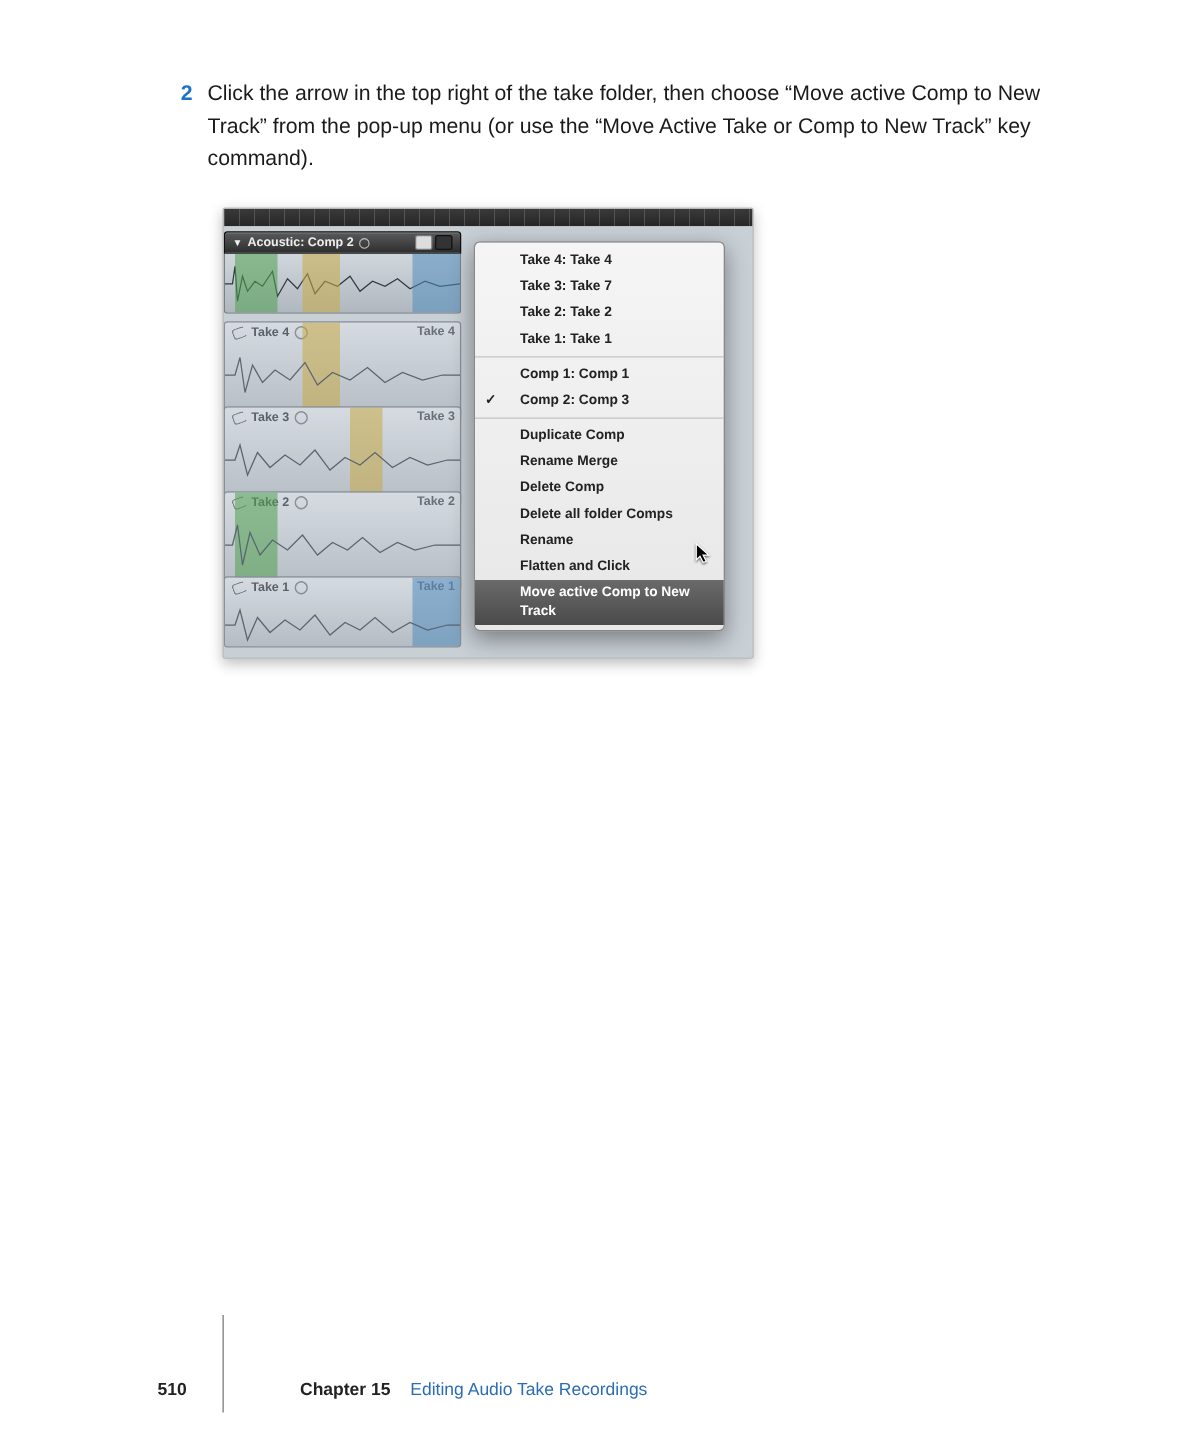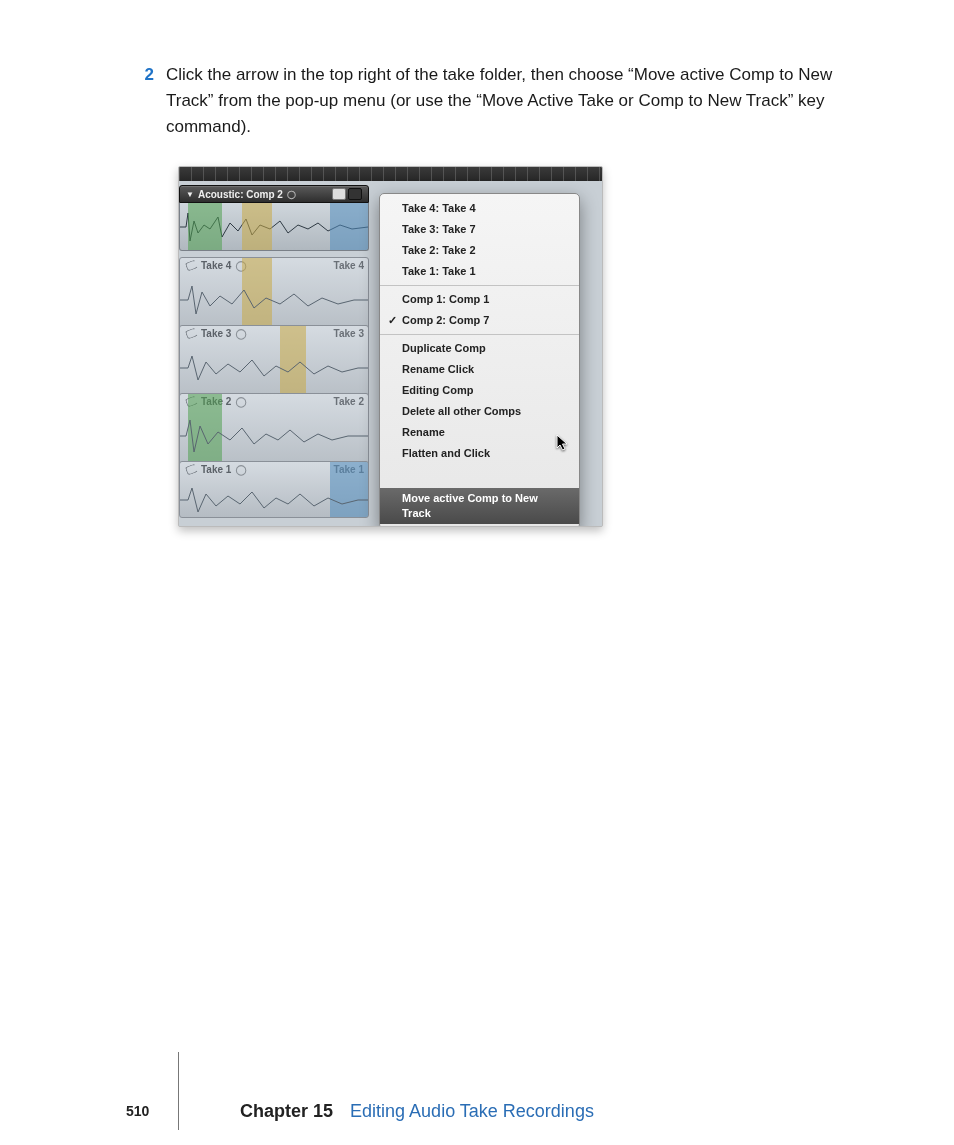--- a/index.html
+++ b/index.html
@@ -21,30 +21,30 @@
   .take{height:80px;background:linear-gradient(#d5dbe1,#b5bcc3);border:1px solid #8a9098;border-radius:3px;overflow:hidden;}
   .take-label{position:absolute;top:2px;left:6px;font-size:10px;color:#5b6168;font-weight:600;display:flex;align-items:center;gap:4px;}
   .take-label .loop{width:9px;height:7px;border:1.2px solid #7a8088;border-radius:3px;border-right-color:transparent;transform:rotate(-20deg);}
   .take-right{position:absolute;top:2px;right:4px;font-size:10px;color:#6a7077;font-weight:600;}
   .hl{position:absolute;top:0;bottom:0;}
   .hl.green{background:rgba(80,160,80,.55);}
   .hl.yellow{background:rgba(200,170,70,.55);}
   .hl.blue{background:rgba(80,140,190,.55);}
   
   .menu{position:absolute;top:12px;left:200px;width:199px;background:linear-gradient(#f5f5f5,#e7e7e7);border:1px solid #888;border-radius:5px;box-shadow:0 6px 18px rgba(0,0,0,.4);font-size:11px;color:#222;padding:4px 0;}
-  .mi{padding:3px 14px 3px 22px;position:relative;font-weight:600;line-height:15px;}
-  .mi.sel{background:linear-gradient(#6a6a6a,#4a4a4a);color:#fff;margin-top:24px;}
+  .mi{padding:3px 14px 3px 36px;position:relative;font-weight:600;line-height:15px;}
+  .mi.sel{background:linear-gradient(#6a6a6a,#4a4a4a);color:#fff;}
   .mi .chk{position:absolute;left:8px;top:3px;font-size:11px;}
   .sep{height:1px;background:#c3c3c3;margin:3px 0;}
   .cursor{position:absolute;width:14px;height:18px;pointer-events:none;}
   .cursor svg{width:14px;height:18px;filter:drop-shadow(0 1px 1px rgba(0,0,0,.6));}
   
   .footer{position:absolute;left:0;bottom:34px;width:100%;display:flex;align-items:center;}
   .pgnum{position:absolute;left:126px;font-weight:700;font-size:14px;color:#222;}
-  .chap{position:absolute;left:240px;font-size:18px;}
+  .chap{position:absolute;left:240px;font-size:14px;}
   .chap b{font-weight:700;color:#222;}
   .chap .title{color:#2a6db5;margin-left:12px;}
   .vrule{position:absolute;left:178px;bottom:15px;width:1px;height:78px;background:#777;}
 </style>
 </head>
 <body>
 
 <div class="page">
   <div class="step">
     <div class="step-num">2</div>
@@ -126,26 +126,26 @@
           </svg>
       </div>
 
       <div class="menu">
         <div class="mi">Take 4: Take 4</div>
         <div class="mi">Take 3: Take 7</div>
         <div class="mi">Take 2: Take 2</div>
         <div class="mi">Take 1: Take 1</div>
         <div class="sep"></div>
         <div class="mi"><span>Comp 1: Comp 1</span></div>
-        <div class="mi"><span class="chk">✓</span><span>Comp 2: Comp 7</span></div>
+        <div class="mi"><span class="chk">✓</span><span>Comp 2: Comp 3</span></div>
         <div class="sep"></div>
         <div class="mi">Duplicate Comp</div>
-        <div class="mi">Rename Click</div>
-        <div class="mi">Editing Comp</div>
-        <div class="mi">Delete all other Comps</div>
+        <div class="mi">Rename Merge</div>
+        <div class="mi">Delete Comp</div>
+        <div class="mi">Delete all folder Comps</div>
         <div class="mi">Rename</div>
         <div class="mi">Flatten and Click</div>
         <div class="mi sel">Move active Comp to New Track</div>
 
       </div>
 
       <div class="cursor" style="top:253px;left:377px">
         <svg viewBox="0 0 14 18">
             <path d="M1 1 L1 14 L4 11 L6.5 16 L9 15 L6.5 10 L11 10 Z" fill="#000" stroke="#fff" stroke-width="1"></path>
           </svg>

